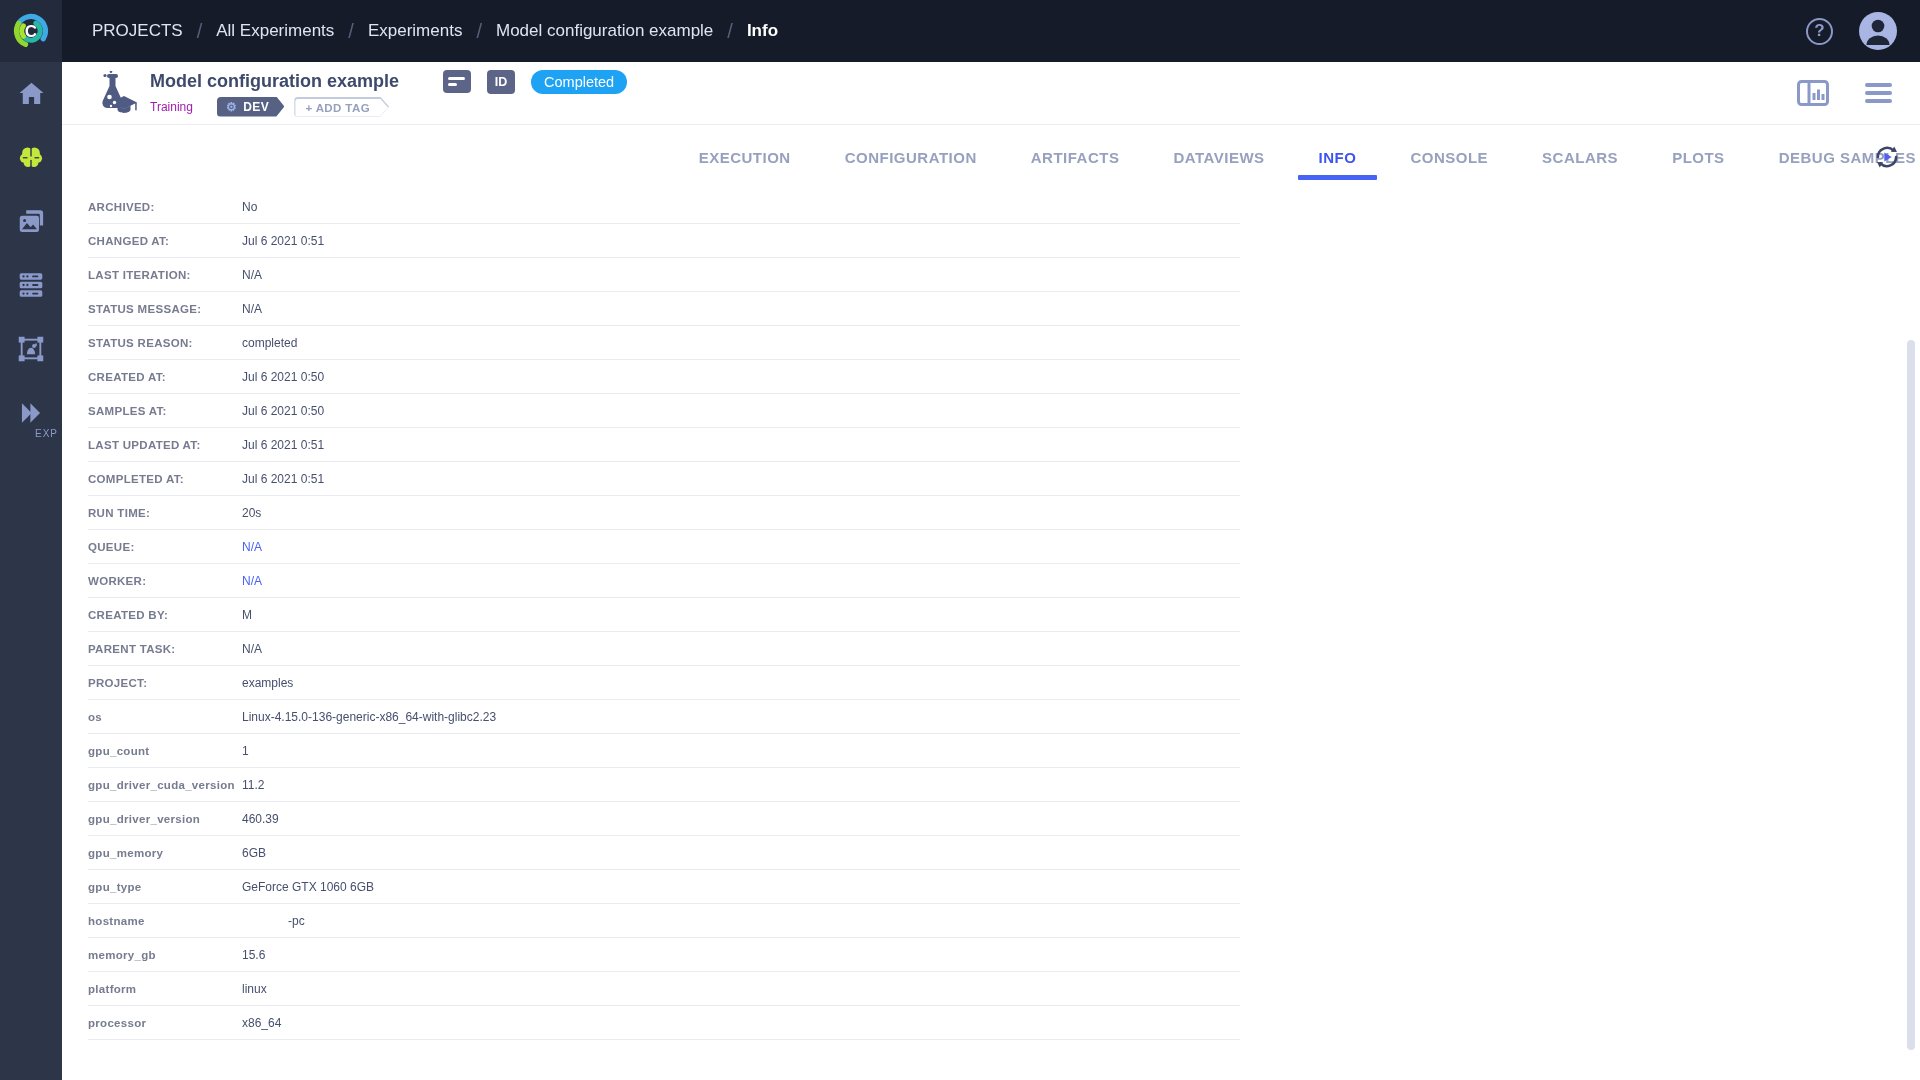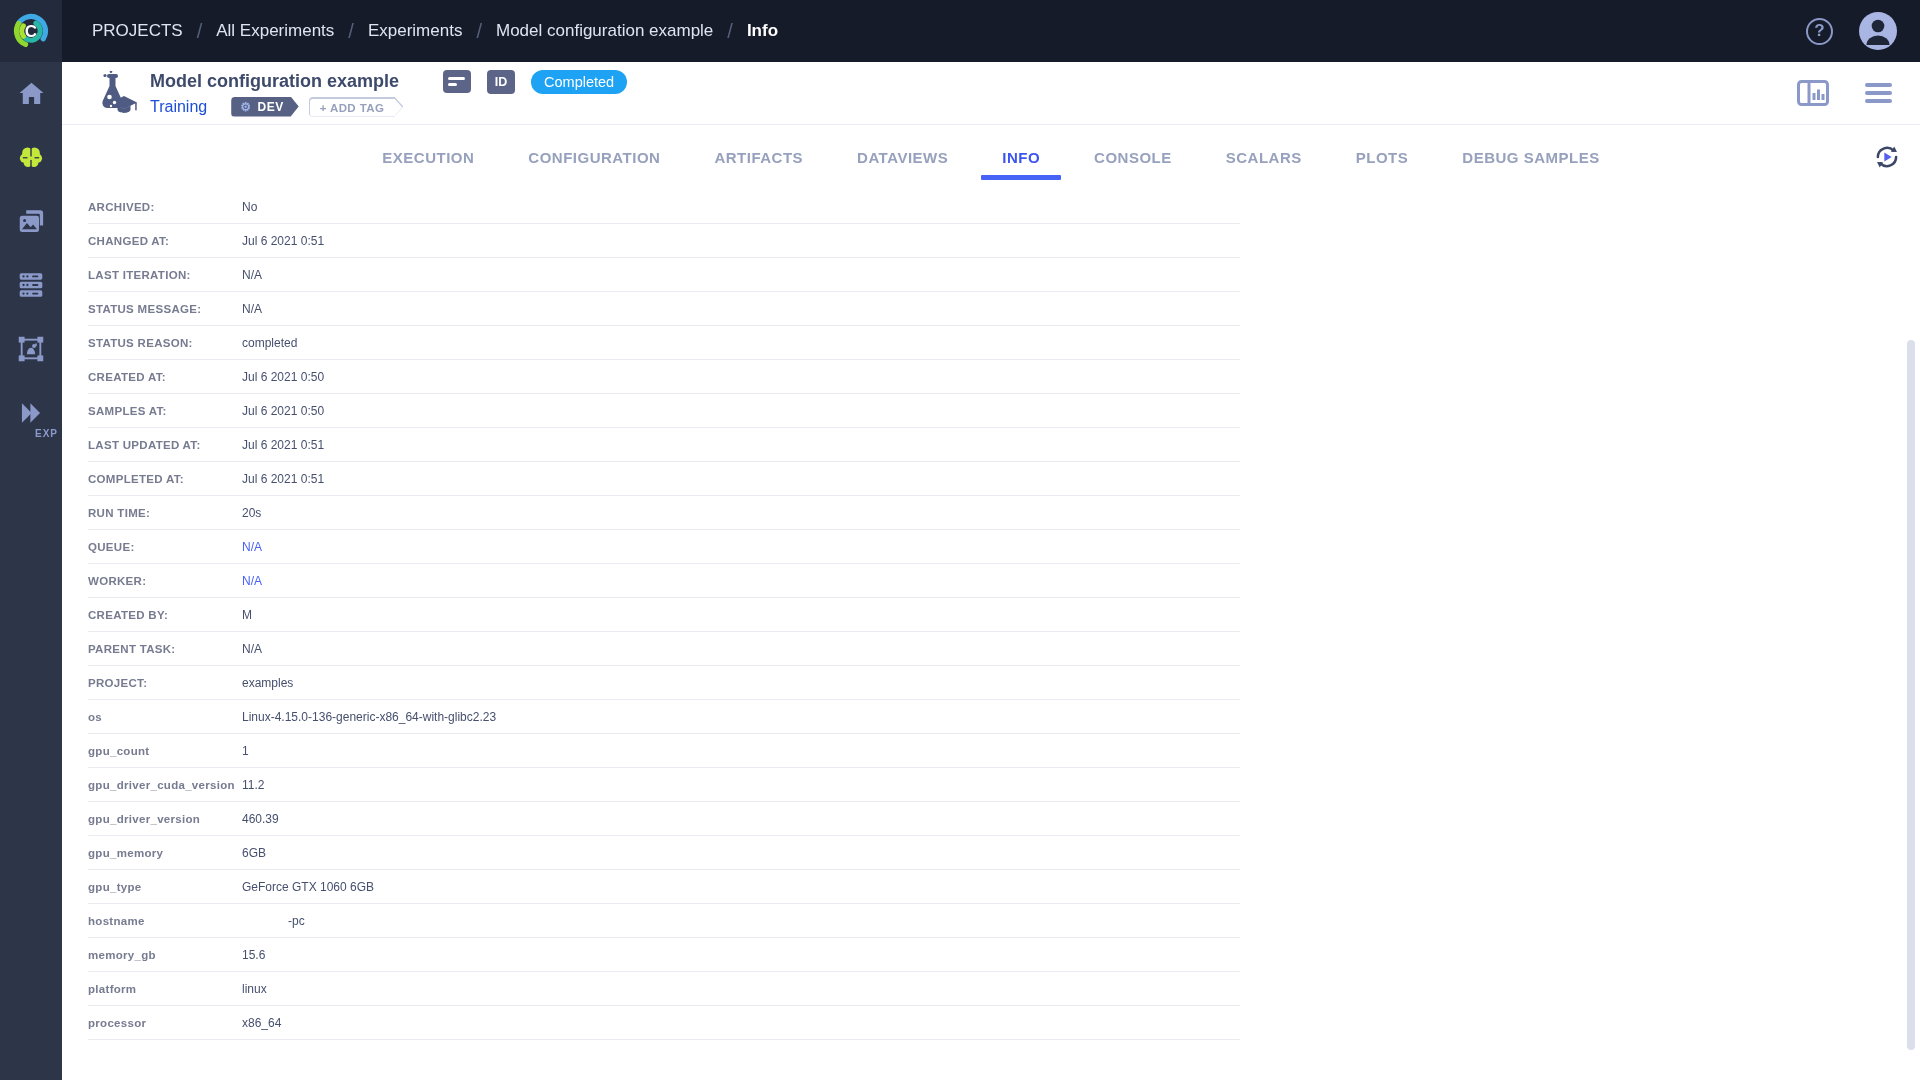--- a/index.html
+++ b/index.html
@@ -20,59 +20,59 @@
   .help-icon{width:27px;height:27px;border:2px solid #8b99c9;border-radius:50%;color:#8b99c9;
              font-weight:bold;font-size:17px;display:flex;align-items:center;justify-content:center;cursor:pointer;}
   .avatar{width:38px;height:38px;border-radius:50%;background:#a9b6e4;display:flex;
           align-items:flex-end;justify-content:center;overflow:hidden;cursor:pointer;}
 
   
   .sidebar{position:absolute;top:62px;left:0;width:62px;height:1018px;background:#2d3549;
            display:flex;flex-direction:column;align-items:center;padding-top:1px;z-index:4;}
   .side-item{height:64px;width:62px;display:flex;align-items:center;justify-content:center;
              position:relative;cursor:pointer;}
-  .exp-label{position:absolute;font-size:10px;font-weight:bold;letter-spacing:1px;
+  .exp-label{position:absolute;font-size:10px;font-weight:normal;letter-spacing:1px;
              color:#8b99c9;bottom:8px;right:4px;}
 
   
   .page-header{position:absolute;left:62px;top:62px;width:1858px;height:128px;background:#fff;}
   .title-row{height:63px;border-bottom:1px solid #ecedf3;display:flex;align-items:center;
              padding:0 26px;}
   .exp-type-icon{width:50px;height:48px;flex-shrink:0;margin-top:4px;}
   .title-block{margin-left:12px;display:flex;flex-direction:column;gap:3px;}
   .title-line{display:flex;align-items:center;}
   .page-title{font-size:18px;font-weight:bold;color:#3e4a6b;white-space:nowrap;}
   .desc-icon{margin-left:44px;width:28px;height:23px;background:#5c6587;border-radius:4px;
              display:flex;flex-direction:column;justify-content:center;gap:3px;padding:0 5px;cursor:pointer;}
   .desc-icon i{display:block;height:3px;border-radius:1.5px;background:#fff;}
   .desc-icon i.l1{width:17px}.desc-icon i.l2{width:9px}
   .id-badge{margin-left:16px;height:23px;min-width:28px;background:#5c6587;border-radius:4px;
             color:#fff;font-size:12.5px;font-weight:bold;display:flex;align-items:center;
             justify-content:center;padding:12px 5px;cursor:pointer;}
   .status-chip{margin-left:16px;height:24px;background:#1ea2f3;border-radius:13px;color:#fff;
                font-size:14.5px;display:flex;align-items:center;padding:0 13px;}
   .subtitle-line{display:flex;align-items:center;}
-  .type-label{font-size:16px;color:#1d4ed8;}
+  .type-label{font-size:12px;color:#a21caf;}
   .tag-dev{margin-left:24px;display:inline-flex;align-items:center;gap:6px;background:#576183;
            color:#fff;font-size:12px;font-weight:bold;letter-spacing:.5px;padding:3px 15px 3px 9px;
            border-radius:4px 0 0 4px;
            clip-path:polygon(0 0,calc(100% - 8px) 0,100% 50%,calc(100% - 8px) 100%,0 100%);cursor:pointer;}
   .gear-glyph{color:#9db4e8;font-size:12px;line-height:1;}
   .tag-add-outer{margin-left:10px;background:#c3cbdf;padding:1px;border-radius:4px 0 0 4px;
            clip-path:polygon(0 0,calc(100% - 9px) 0,100% 50%,calc(100% - 9px) 100%,0 100%);cursor:pointer;}
   .tag-add{background:#fff;color:#97a1bd;font-size:11.5px;font-weight:bold;letter-spacing:.4px;
            padding:3px 18px 3px 10px;border-radius:3px 0 0 3px;
            clip-path:polygon(0 0,calc(100% - 8px) 0,100% 50%,calc(100% - 8px) 100%,0 100%);}
   .title-right{margin-left:auto;display:flex;align-items:center;gap:36px;padding-right:2px;}
   .hamburger{display:flex;flex-direction:column;gap:4px;cursor:pointer;}
   .hamburger i{display:block;width:27px;height:4px;border-radius:2px;background:#8b99c9;}
   .panel-icon{cursor:pointer;display:flex;}
 
   
-  .tab-row{height:64px;position:relative;display:flex;align-items:center;justify-content:center;gap:46px;}
+  .tab-row{height:64px;position:relative;display:flex;align-items:center;justify-content:flex-end;gap:46px;}
   .tab{font-size:15px;font-weight:bold;letter-spacing:.5px;color:#97a1bd;height:100%;
        display:flex;align-items:center;position:relative;padding:0 4px;cursor:pointer;white-space:nowrap;}
   .tab.active{color:#3d55f0;}
   .tab.active::after{content:"";position:absolute;left:-17px;right:-17px;bottom:9px;height:5px;
        background:#4763f6;border-radius:1px;}
   .refresh-btn{position:absolute;right:18px;top:50%;transform:translateY(-50%);cursor:pointer;display:flex;}
 
   
   .info-table{position:absolute;left:62px;top:190px;width:1594px;}
   .info-row{height:34px;display:flex;align-items:center;margin-left:26px;width:1152px;

